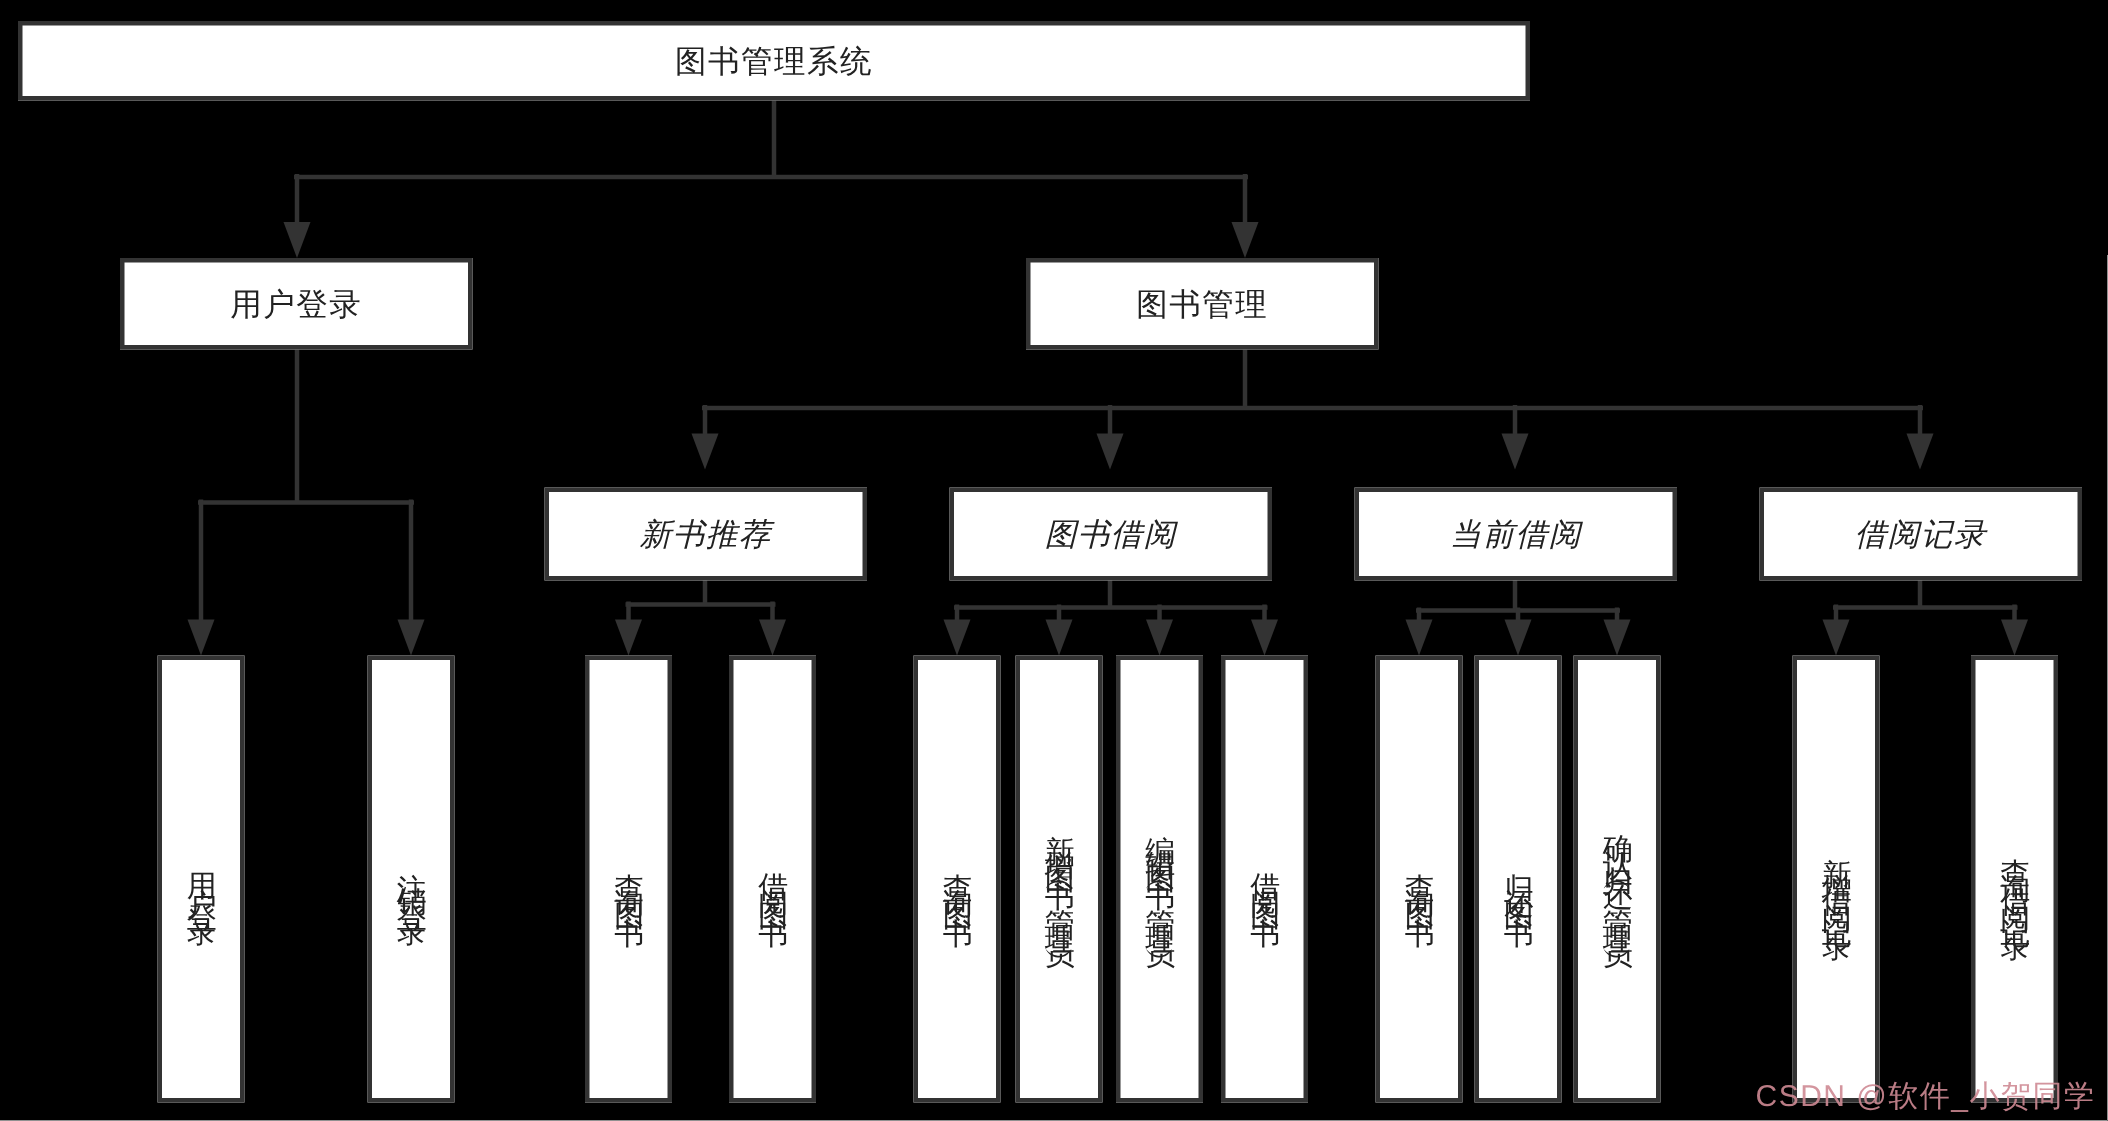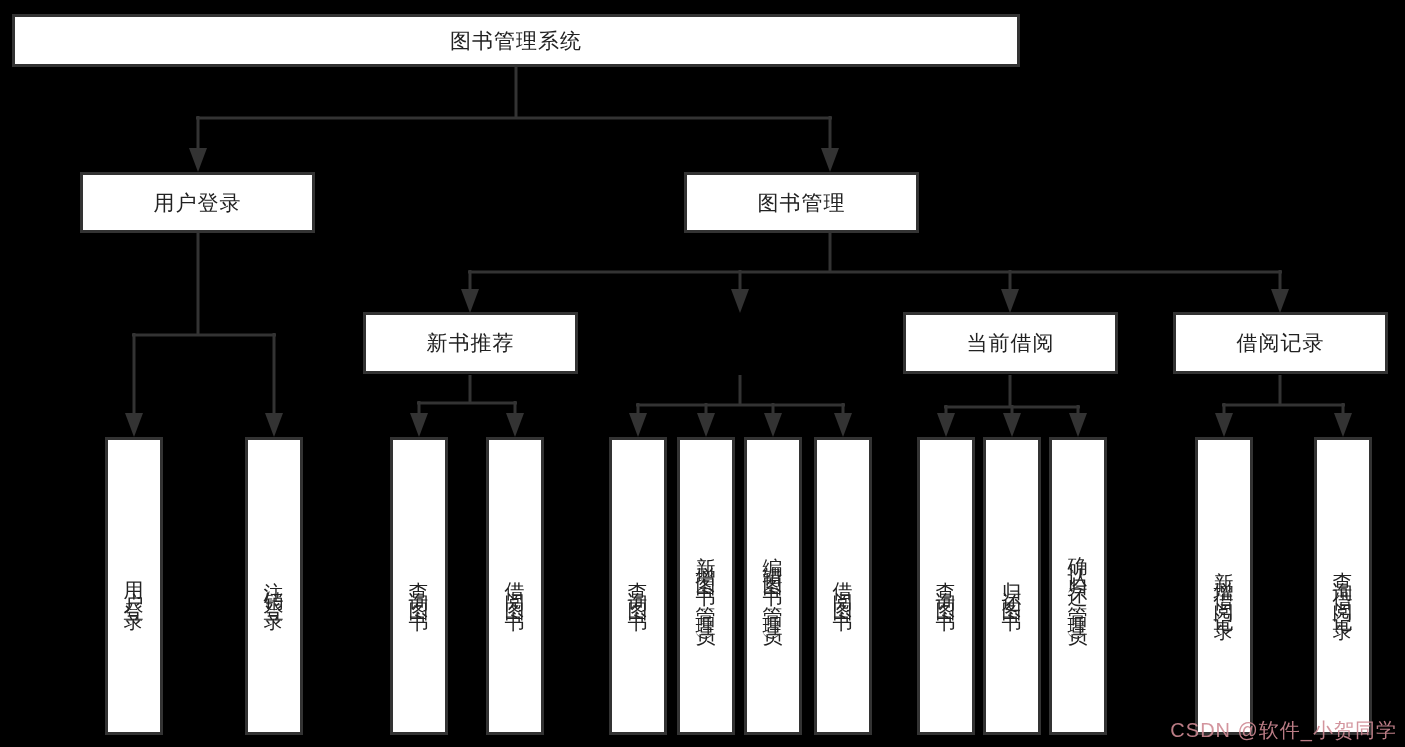--- a/index.html
+++ b/index.html
@@ -26,21 +26,21 @@
     background: #ffffff;
     display: flex;
     align-items: center;
     justify-content: center;
     color: #222222;
     z-index: 2;
   }
   .hbox { font-size: 21px; letter-spacing: 1px; }
   .root  { left: 12px;  top: 14px;  width: 1008px; height: 53px; }
   .lvl2  { top: 172px; width: 235px; height: 61px; }
-  .lvl3  { top: 312px; width: 215px; height: 62px; }
+  .lvl3  { top: 325px; width: 215px; height: 62px; font-style: italic; }
   .leaf  { top: 437px; width: 58px;  height: 298px; }
   .leaf span {
     writing-mode: vertical-rl;
     text-orientation: mixed;
     font-size: 20px;
     line-height: 1;
     letter-spacing: 10px;
     color: #222222;
     white-space: nowrap;
   }
@@ -129,20 +129,23 @@
   <div class="box lvl2 hbox" style="left:80px">
     <span>用户登录</span>
   </div>
   <div class="box lvl2 hbox" style="left:684px">
     <span>图书管理</span>
   </div>
 
   <div class="box lvl3 hbox" style="left:363px">
     <span>新书推荐</span>
   </div>
+  <div class="box lvl3 hbox" style="left:633px">
+    <span>图书借阅</span>
+  </div>
   <div class="box lvl3 hbox" style="left:903px">
     <span>当前借阅</span>
   </div>
   <div class="box lvl3 hbox" style="left:1173px">
     <span>借阅记录</span>
   </div>
 
   <div class="box leaf" style="left:105px">
     <span>用户登录</span>
   </div>

